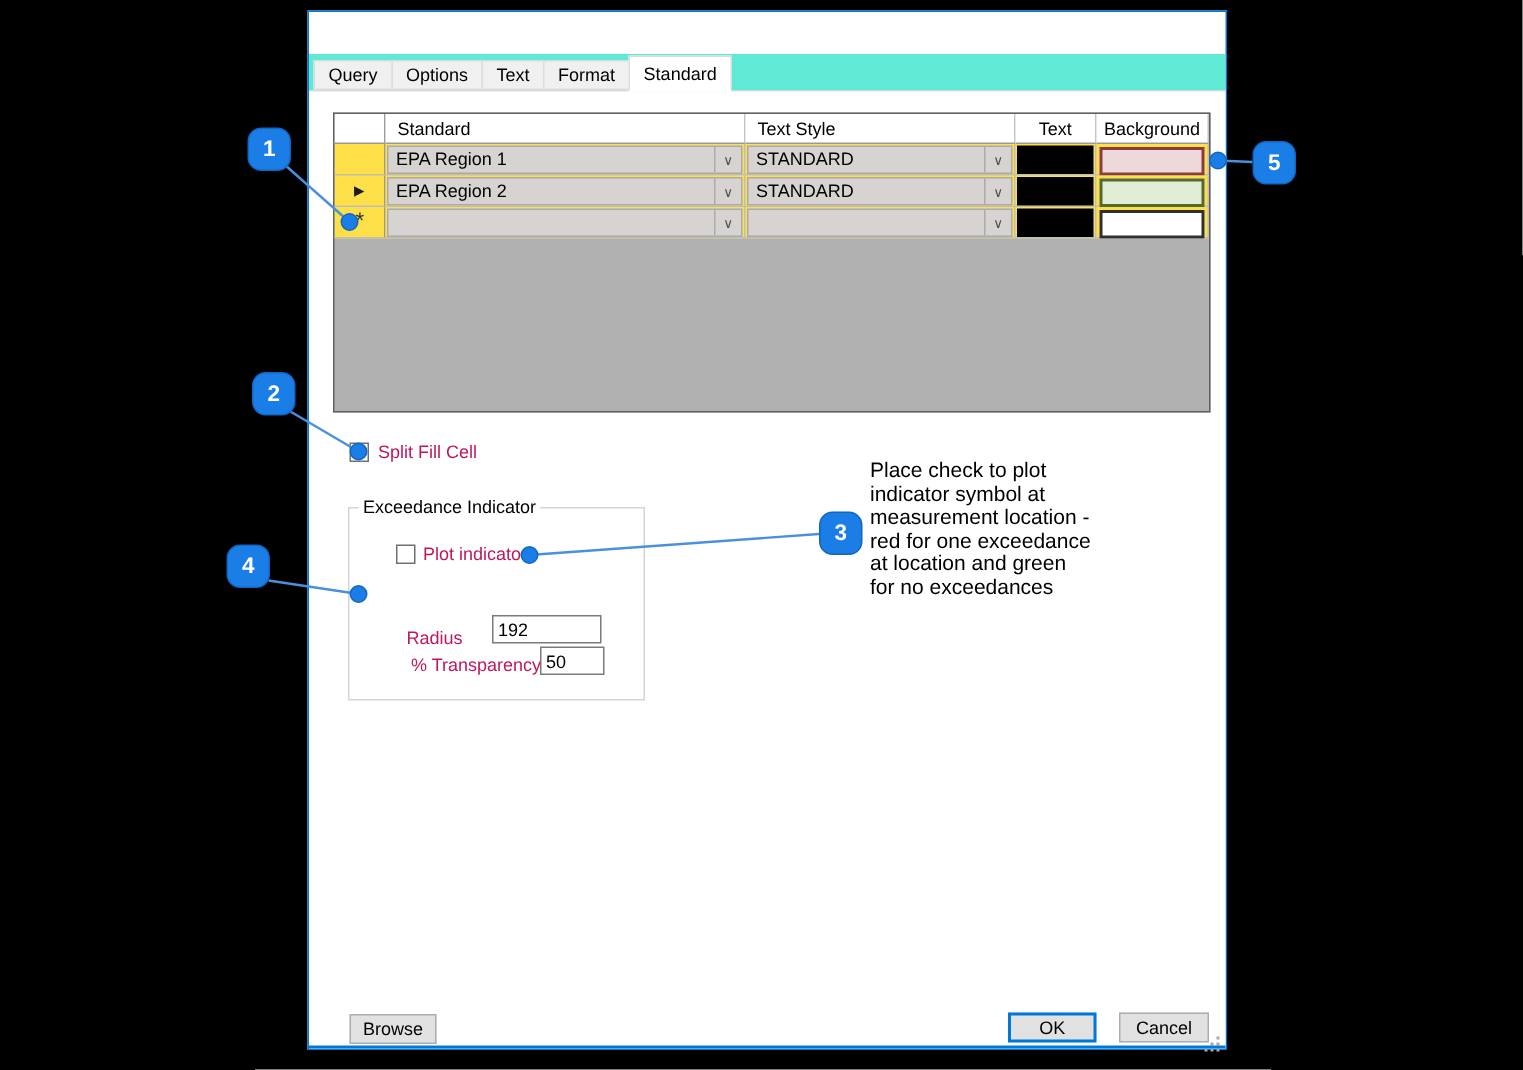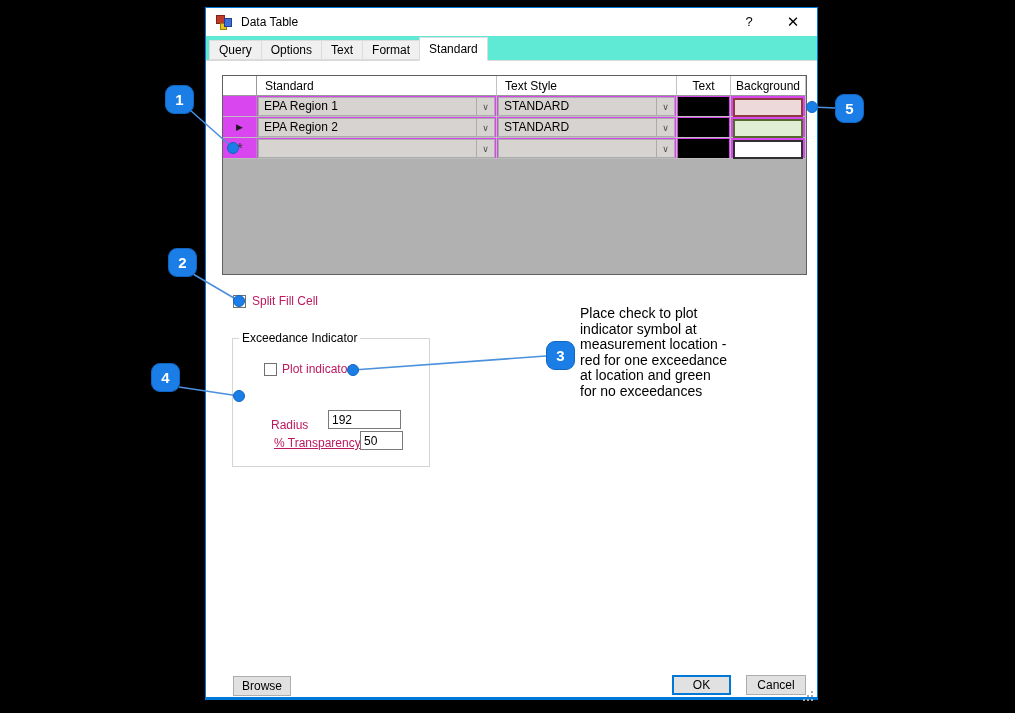--- a/index.html
+++ b/index.html
@@ -33,21 +33,21 @@
   .grid{position:absolute;left:16px;top:14px;width:585px;height:200px;background:#b1b1b1;
     border:1px solid #606060;box-sizing:border-box;overflow:hidden;}
   .grow{display:flex;}
   .hcell{box-sizing:border-box;height:20px;background:#fff;font-size:12px;color:#000;
     display:flex;align-items:center;border-right:1px solid #c3c3c3;border-bottom:1px solid #9a9a9a;}
   .c-rowsel{width:34px;justify-content:center;border-right:1px solid #9a9a9a;}
   .c-standard{width:240px;padding-left:8px;}
   .c-style{width:180px;padding-left:8px;}
   .c-text{width:54px;justify-content:center;padding-left:0;}
   .c-bg{width:75px;justify-content:center;padding-left:0;}
-  .dcell{box-sizing:border-box;height:21px;background:#d946ef;border-right:1px solid #bdbdbd;border-bottom:1px solid #bdbdbd;}
+  .dcell{box-sizing:border-box;height:21px;background:#fde047;border-right:1px solid #bdbdbd;border-bottom:1px solid #bdbdbd;}
   .dcell.c-rowsel{display:flex;align-items:center;justify-content:center;height:21px;border-right:1px solid #9a9a9a;}
   .marker-arrow{font-size:9px;color:#1a1a1a;}
   .marker-new{font-size:15px;color:#333;padding-left:14px;line-height:24px;width:100%;}
   .combo{height:19px;margin:1px;background:#d6d3d1;border:1px solid #ababab;box-sizing:border-box;display:flex;align-items:stretch;}
   .combo .ctxt{flex:1;font-size:12px;color:#000;padding:1px 0 0 5px;white-space:nowrap;overflow:hidden;}
   .combo .cbtn{width:17px;border-left:1px solid #ababab;display:flex;align-items:center;justify-content:center;font-size:9px;color:#4d4d4d;}
   .swatch-wrap{padding:1px;}
   .tswatch{height:19px;background:#000;}
   .bgswatch{height:15px;margin:2px;box-sizing:content-box;}
   .bg-pink{background:#eed9da;border:2px solid #8c3b3f;}
@@ -56,21 +56,21 @@
   
   .checkbox{width:13px;height:13px;box-sizing:border-box;border:1px solid #707070;background:#fff;display:inline-block;flex:none;}
   .checkbox.checked::after{content:"";display:block;width:7px;height:3px;border-left:2px solid #111;border-bottom:2px solid #111;transform:rotate(-45deg);margin:2px 0 0 1px;}
   .ctl-label{font-size:12px;color:#be185d;}
   .split-row{position:absolute;left:27px;top:233px;display:flex;align-items:center;gap:6px;}
   .groupbox{position:absolute;left:26px;top:277px;width:198px;height:129px;border:1px solid #d5d5d5;box-sizing:border-box;}
   .groupbox .gtitle{position:absolute;left:6px;top:-8px;background:#fff;padding:0 3px;font-size:12px;color:#000;}
   .plot-row{position:absolute;left:31px;top:23px;display:flex;align-items:center;gap:5px;}
   .radius-label{position:absolute;left:38px;top:59px;margin-top:20px;}
   .radius-input{position:absolute;left:95px;top:54px;width:73px;margin-top:17px;}
-  .transp-label{position:absolute;left:41px;top:97px;text-decoration:underline;}
+  .transp-label{position:absolute;left:41px;top:97px;}
   .transp-input{position:absolute;left:127px;top:92px;width:43px;}
   .tbox{box-sizing:border-box;height:19px;border:1px solid #7a7a7a;background:#fff;font-size:12px;
     font-family:"Liberation Sans",sans-serif;padding:0 3px;color:#000;}
   
   .note{position:absolute;left:374px;top:245px;font-size:14px;line-height:15.6px;color:#000;}
   
   .btn{position:absolute;height:20px;box-sizing:border-box;background:#e1e1e1;border:1px solid #adadad;
     font-size:12px;color:#000;text-align:center;line-height:18px;cursor:default;}
   .btn-browse{left:27px;top:615px;width:58px;}
   .btn-ok{left:466px;top:614px;width:59px;border:2px solid #0078d7;line-height:16px;}
@@ -87,30 +87,20 @@
   .badge2{left:168px;top:248px;}
   .badge3{left:546px;top:341px;}
   .badge4{left:151px;top:363px;}
   .badge5{left:835px;top:94px;}
 </style>
 </head>
 <body>
 
 <div class="dialog">
 
-  <div class="titlebar">
-    <span class="app-icon">
-      <span class="sq-red"></span>
-      <span class="sq-yellow"></span>
-      <span class="sq-blue"></span>
-    </span>
-    <span class="title-text">Data Table</span>
-    <span class="tb-btn tb-help">?</span>
-    <span class="tb-btn tb-close">✕</span>
-  </div>
 
   <div class="tabstrip">
     <span class="tab">Query</span>
     <span class="tab">Options</span>
     <span class="tab">Text</span>
     <span class="tab">Format</span>
     <span class="tab active">Standard</span>
   </div>
 
   <div class="content">

